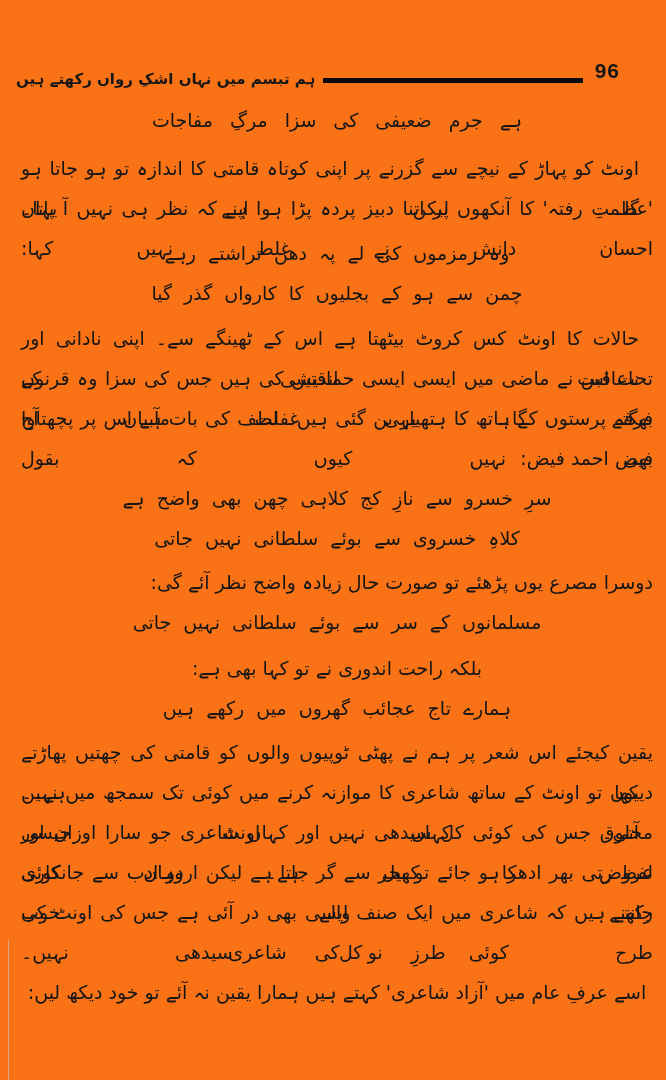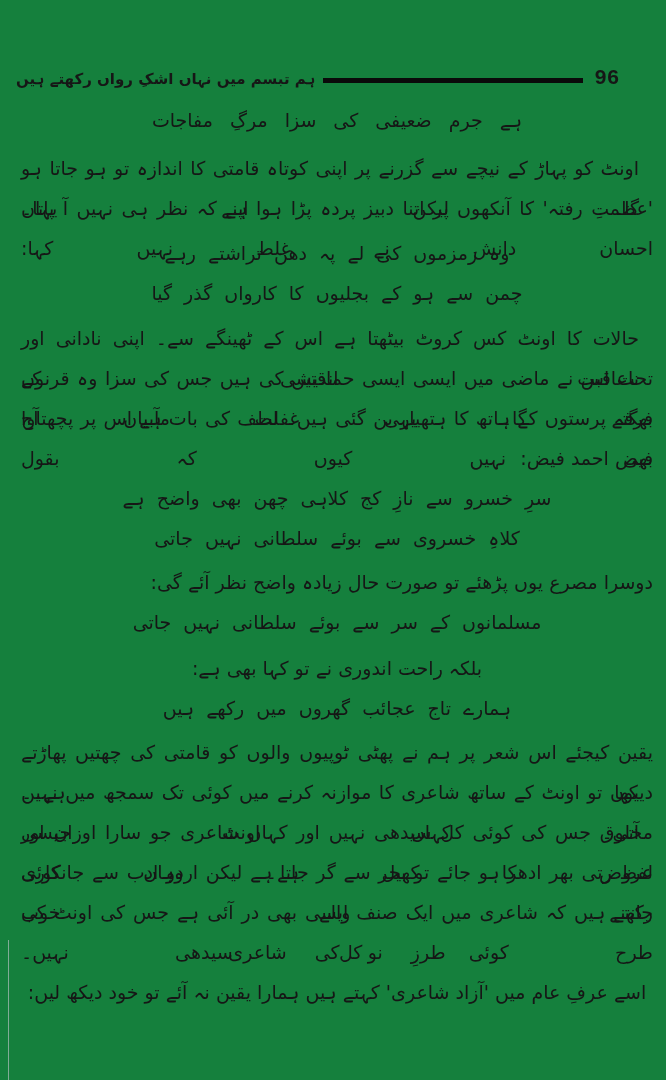--- a/index.html
+++ b/index.html
@@ -1,41 +1,41 @@
 <!DOCTYPE html>
 <html><head>
 <meta charset="utf-8">
 <style>
   html,body{margin:0;padding:0;background:#e9e9e7;}
   .page{
     position:relative;
     width:666px;height:1080px;
     margin:0 auto;
-    background:#15803d;
+    background:#f97316;
     overflow:hidden;
     font-family:"DejaVu Sans",sans-serif;
     color:#161616;
   }
   
   .page::before{
     content:"";position:absolute;left:8px;top:940px;width:1px;height:140px;
     background:#c9c9d2;opacity:.6;
   }
   .header{
     display:flex;direction:ltr;align-items:flex-end;
     padding:54px 46px 0 16px;height:36px;box-sizing:content-box;
   }
   .running-title{
     font-size:15px;font-weight:bold;line-height:1.4;white-space:nowrap;
     direction:rtl;
   }
   .rule{flex:1;height:5px;background:#0a0a0a;margin:0 12px 7px 8px;}
   .page-number{
     font-family:"Liberation Sans",sans-serif;font-weight:bold;
-    font-size:21px;line-height:1;margin-bottom:3px;letter-spacing:1px;
+    font-size:21px;line-height:1;margin-bottom:9px;letter-spacing:1px;
   }
   .content{padding:10px 13px 0 21px;}
   .line{
     direction:rtl;unicode-bidi:embed;
     height:40px;line-height:40px;
     font-size:19px;font-weight:500;
     white-space:nowrap;
   }
   
   .pj{text-align:justify;text-align-last:justify;white-space:normal;}

